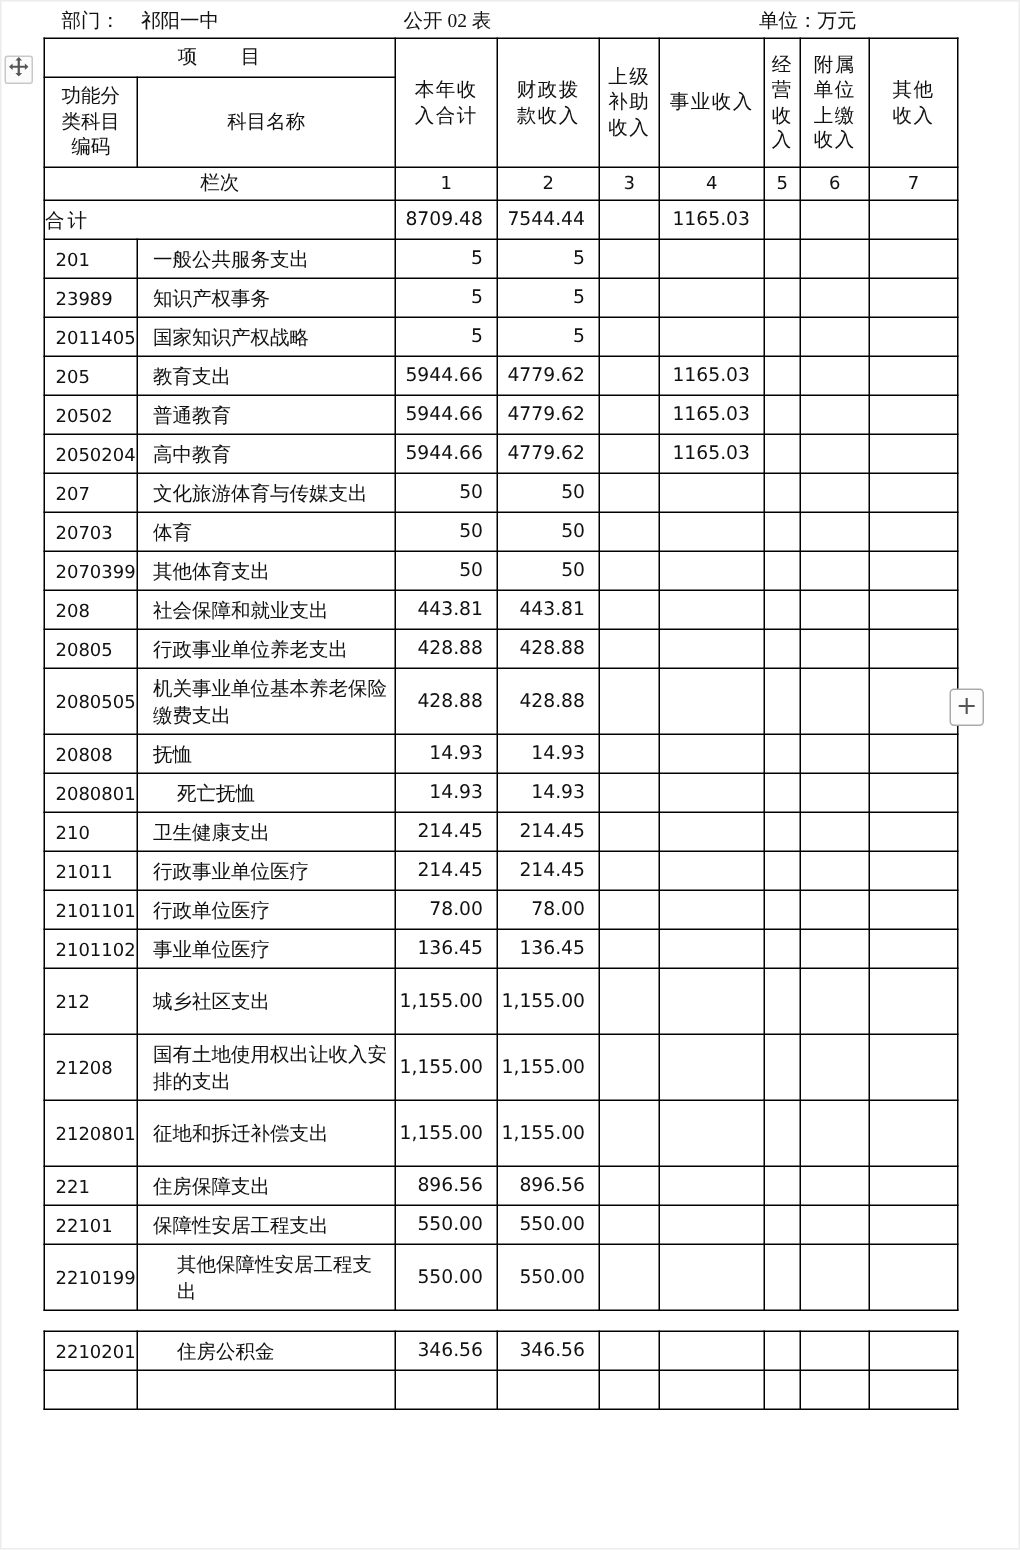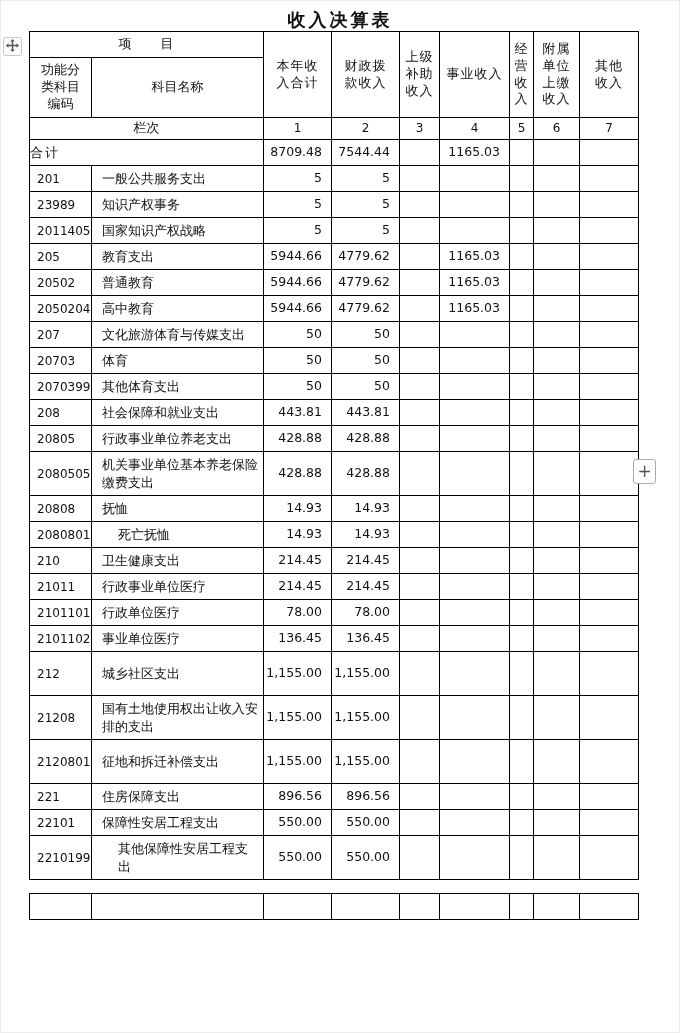--- a/index.html
+++ b/index.html
@@ -74,24 +74,28 @@
   <div class="move-handle">
     <span>
       <svg width="13" height="13" viewBox="0 0 14 14">
         <path d="M7 0 L9.4 2.6 H7.8 V6.2 H11.4 V4.6 L14 7 L11.4 9.4 V7.8 H7.8 V11.4 H9.4 L7 14 L4.6 11.4 H6.2 V7.8 H2.6 V9.4 L0 7 L2.6 4.6 V6.2 H6.2 V2.6 H4.6 Z" fill="#555"></path>
       </svg>
     </span>
   </div>
 
   <div class="plus-button">+</div>
 
-  <h1 class="title">收入决算表</h1>
 
   <div class="sheet">
 
+    <div class="meta">
+      <span class="m-dept"><span>部门：</span><span class="dept-value">祁阳一中</span></span>
+      <span class="m-sheet">公开 02 表</span>
+      <span class="m-unit"><span>单位：</span><span>万元</span></span>
+    </div>
 
     <table class="t">
       <colgroup>
         <col style="width:62px">
           <col style="width:172px">
           <col style="width:68px">
           <col style="width:68px">
           <col style="width:40px">
           <col style="width:70px">
           <col style="width:24px">
@@ -424,20 +428,31 @@
           <col style="width:68px">
           <col style="width:68px">
           <col style="width:40px">
           <col style="width:70px">
           <col style="width:24px">
           <col style="width:46px">
           <col style="width:59px">
       </colgroup>
       <tbody id="tbody-2">
           <tr>
+            <td class="code">2210201</td>
+            <td class="name ind">住房公积金</td>
+            <td class="num">346.56</td>
+            <td class="num">346.56</td>
+            <td class="num"></td>
+            <td class="num"></td>
+            <td class="num"></td>
+            <td class="num"></td>
+            <td class="num"></td>
+          </tr>
+          <tr>
             <td class="code"></td>
             <td class="name"></td>
             <td class="num"></td>
             <td class="num"></td>
             <td class="num"></td>
             <td class="num"></td>
             <td class="num"></td>
             <td class="num"></td>
             <td class="num"></td>
           </tr>

